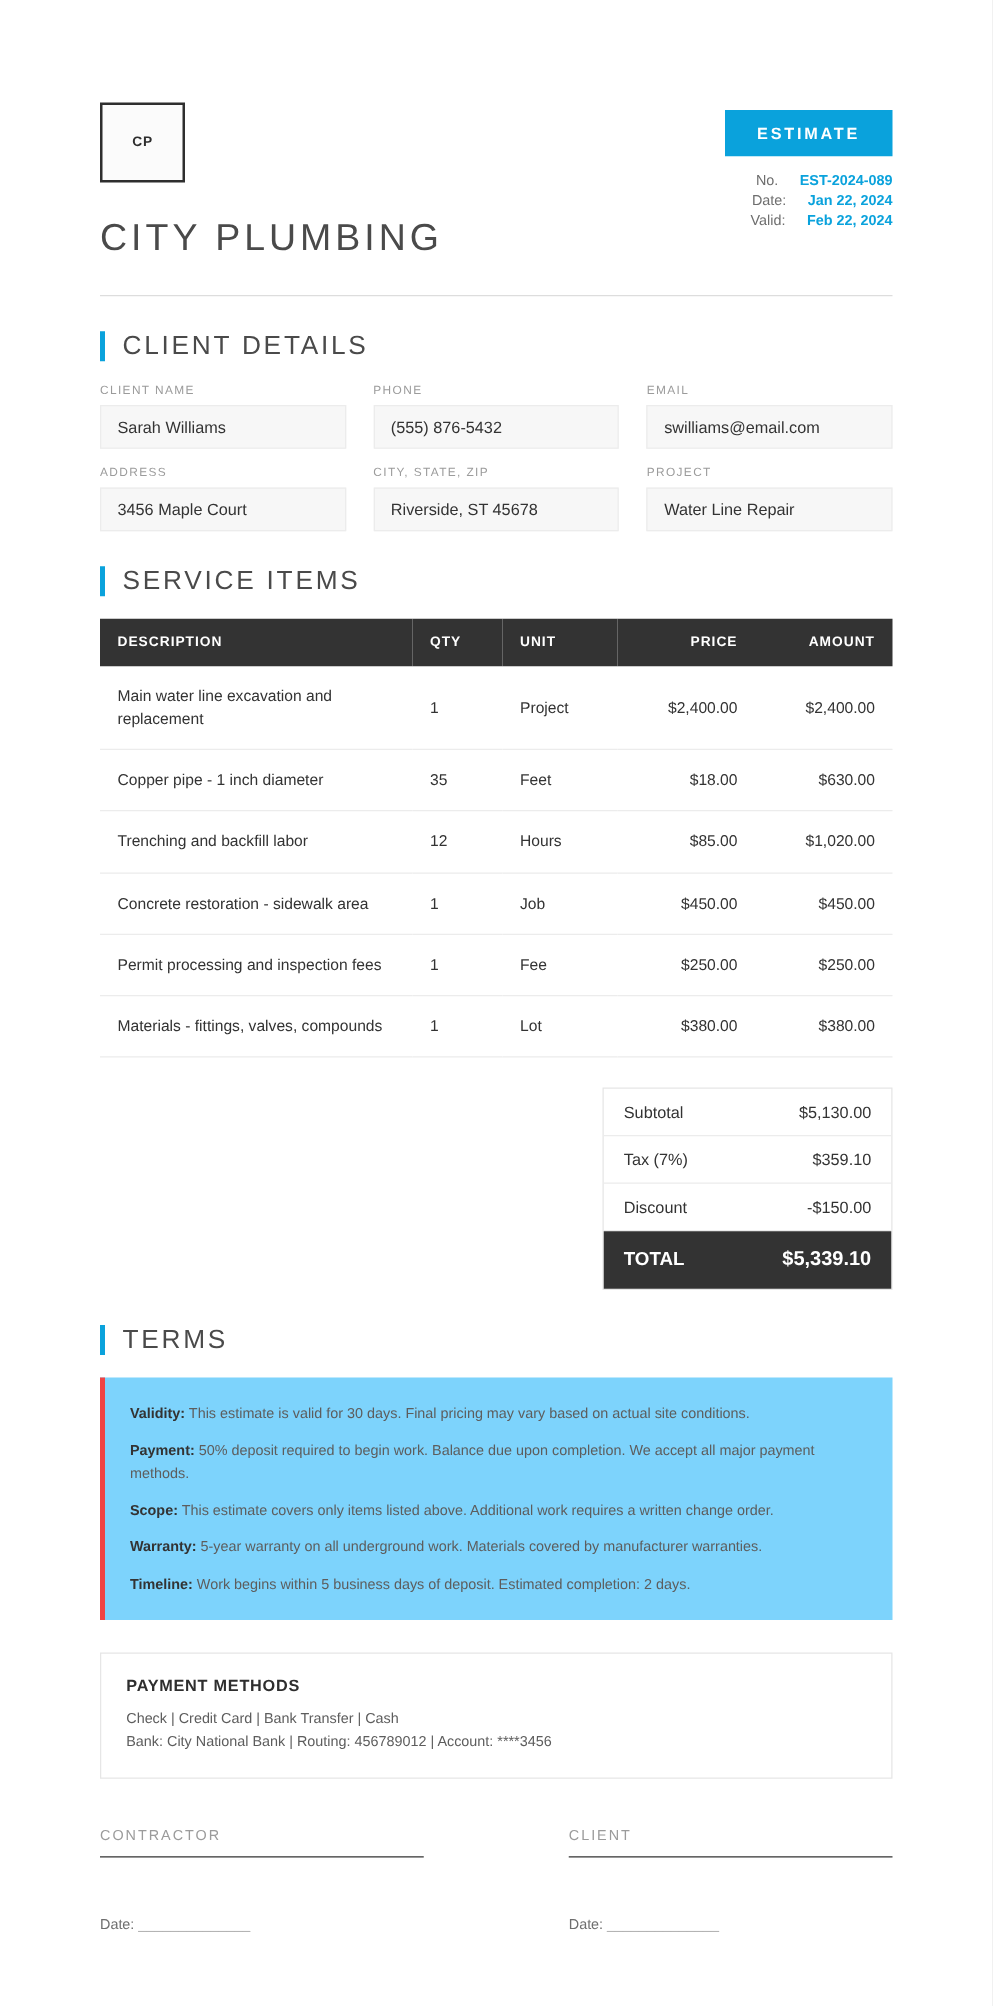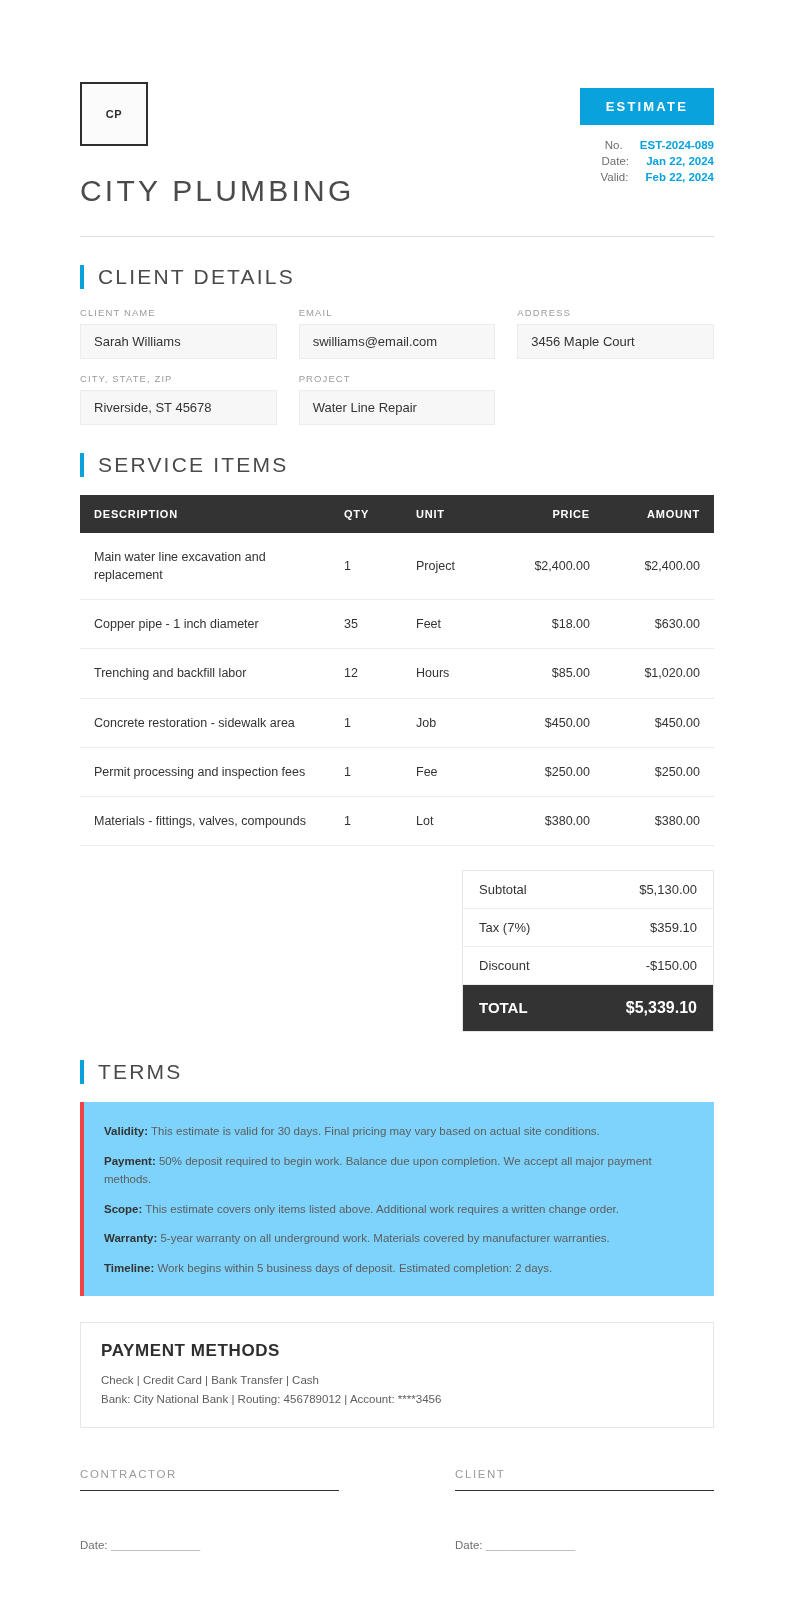--- a/index.html
+++ b/index.html
@@ -148,21 +148,21 @@
   .items-table tbody td.cell-amount { text-align: right; }
   .items-table tbody tr:last-child td { border-bottom: 1px solid #ececec; }
 
   
   .totals-wrap {
     display: flex;
     justify-content: flex-end;
     margin-top: 24px;
   }
   .totals-box {
-    width: 252px;
+    width: 232px;
     border: 1px solid #e6e6e6;
   }
   .total-row {
     display: flex;
     justify-content: space-between;
     padding: 11px 16px;
     font-size: 13px;
     color: #333333;
     border-bottom: 1px solid #ececec;
   }
@@ -194,21 +194,21 @@
     color: #333333;
   }
 
   
   .payment-box {
     border: 1px solid #e6e6e6;
     padding: 18px 20px;
     margin-top: 26px;
   }
   .payment-title {
-    font-size: 17px;
+    font-size: 13px;
     font-weight: bold;
     letter-spacing: 0.6px;
     color: #2e2e2e;
     margin-bottom: 10px;
   }
   .payment-line {
     font-size: 11.5px;
     color: #5d5d5d;
     line-height: 1.65;
   }
@@ -272,20 +272,24 @@
   <div class="section-title">
     <div class="section-bar"></div>
     <div class="section-label">CLIENT DETAILS</div>
   </div>
   <div class="field-grid">
     <div>
       <div class="field-label">CLIENT NAME</div>
       <div class="field-value">Sarah Williams</div>
     </div>
     <div>
+      <div class="field-label">PHONE</div>
+      <div class="field-value">(555) 876-5432</div>
+    </div>
+    <div>
       <div class="field-label">EMAIL</div>
       <div class="field-value">swilliams@email.com</div>
     </div>
     <div>
       <div class="field-label">ADDRESS</div>
       <div class="field-value">3456 Maple Court</div>
     </div>
     <div>
       <div class="field-label">CITY, STATE, ZIP</div>
       <div class="field-value">Riverside, ST 45678</div>

